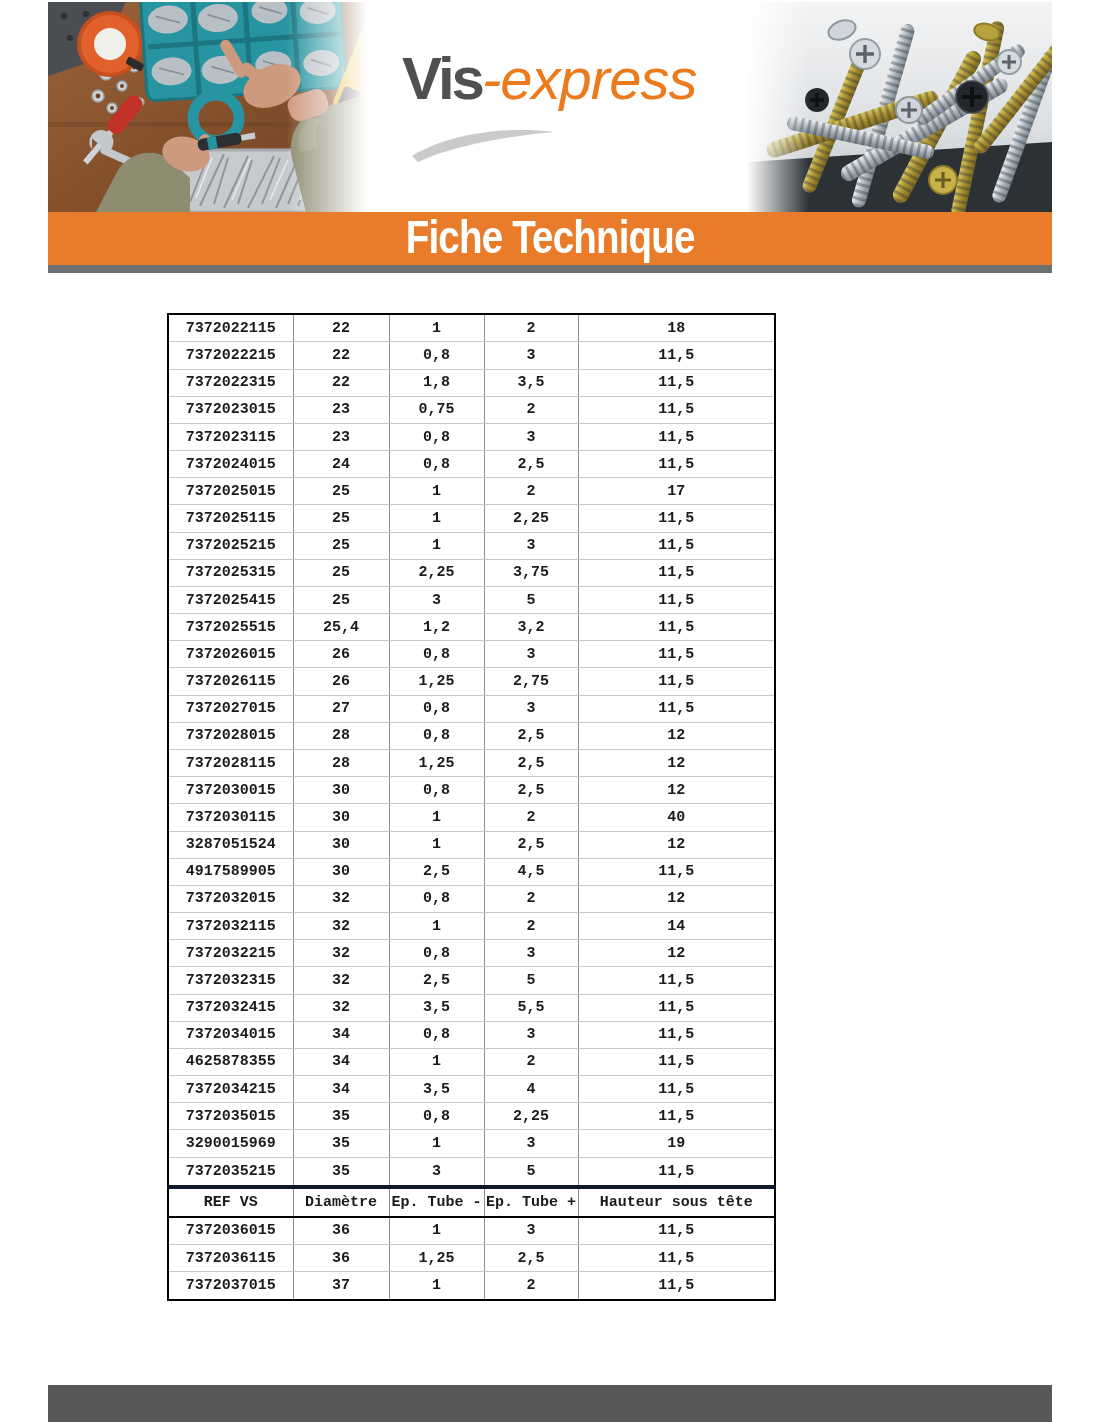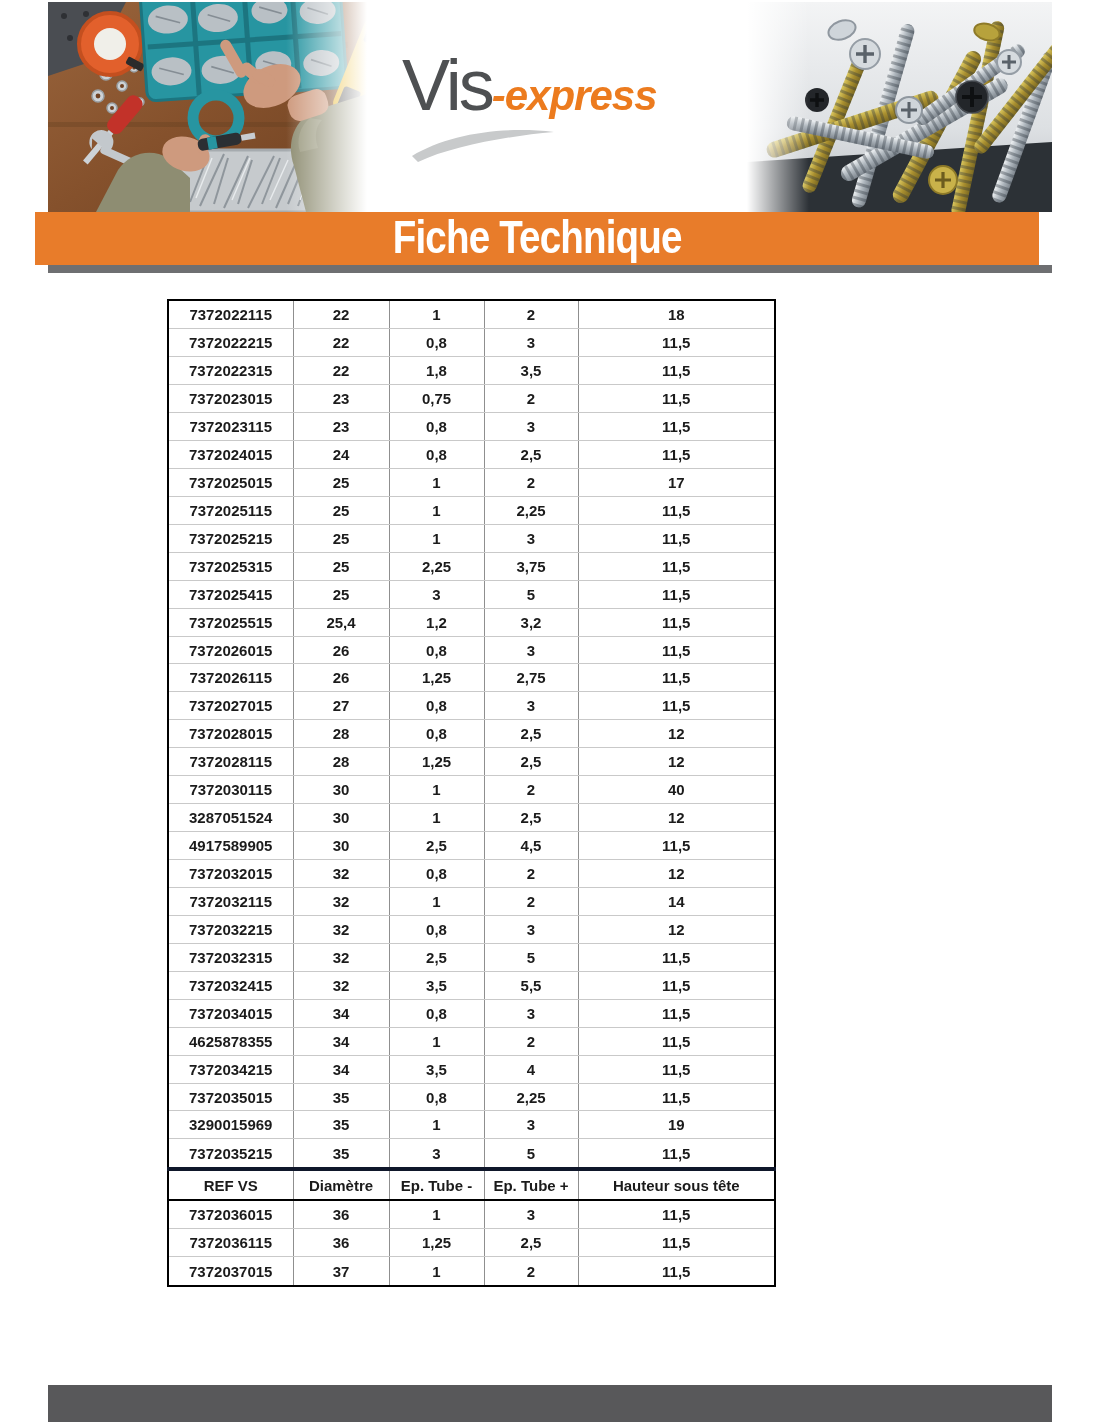--- a/index.html
+++ b/index.html
@@ -7,40 +7,40 @@
     position:relative;width:1100px;height:1422px;background:#ffffff;overflow:hidden;
     font-family:"Liberation Sans",sans-serif;
   }
   
   .photo{position:absolute;top:2px;height:210px;overflow:hidden;}
   .photo-left{left:48px;width:319px;}
   .photo-right{left:747px;width:305px;}
   .photo svg{display:block;width:100%;height:100%;}
   
   .logo-row{position:absolute;left:402px;top:44px;width:300px;display:flex;align-items:baseline;white-space:nowrap;}
-  .logo-vis{font-size:72px;font-weight:normal;letter-spacing:-3px;color:#4E5052;}
-  .logo-express{font-size:42px;font-weight:bold;font-style:italic;letter-spacing:-1px;color:#EC7B1E;}
+  .logo-vis{font-size:60px;font-weight:bold;letter-spacing:-3px;color:#4E5052;}
+  .logo-express{font-size:58px;font-weight:normal;font-style:italic;letter-spacing:-1px;color:#EC7B1E;}
   .logo-swoosh{position:absolute;left:408px;top:122px;width:150px;height:42px;}
   
   .banner{
-    position:absolute;left:35px;top:212px;width:1004px;height:53px;
+    position:absolute;left:48px;top:212px;width:1004px;height:53px;
     background:#E87C2A;display:flex;align-items:center;justify-content:center;
   }
   .banner-text{
     color:#ffffff;font-weight:bold;font-size:47px;line-height:53px;
     display:inline-block;transform:scaleX(0.82);letter-spacing:-1px;
     padding-bottom:4px;
   }
   .top-strip{position:absolute;left:48px;top:265px;width:1004px;height:8px;background:#6E6F71;}
   
   .table-wrap{position:absolute;left:167px;top:299px;width:607px;}
   table.spec{
     border-collapse:collapse;table-layout:fixed;width:607px;height:988px;
     border:2px solid #000000;
-    font-family:Liberation Sans, sans-serif;font-size:15px;font-weight:bold;color:#1b1b1b;
+    font-family:Liberation Mono, monospace;font-size:15px;font-weight:bold;color:#1b1b1b;margin-top:14px;
   }
   table.spec td{
     text-align:center;vertical-align:middle;padding:0;
     border-right:1px solid #8f8f8f;border-bottom:1px solid #c9c9c9;
     overflow:hidden;white-space:nowrap;
   }
   table.spec td:last-child{border-right:none;}
   table.spec tr.hrow td{border-top:4px solid #0f172a;border-bottom:2px solid #000000;}
   
   .footer-bar{position:absolute;left:48px;top:1385px;width:1004px;height:37px;background:#58585A;}
@@ -442,20 +442,27 @@
             <td>12</td>
           </tr>
           <tr>
             <td>7372028115</td>
             <td>28</td>
             <td>1,25</td>
             <td>2,5</td>
             <td>12</td>
           </tr>
           <tr>
+            <td>7372030015</td>
+            <td>30</td>
+            <td>0,8</td>
+            <td>2,5</td>
+            <td>12</td>
+          </tr>
+          <tr>
             <td>7372030115</td>
             <td>30</td>
             <td>1</td>
             <td>2</td>
             <td>40</td>
           </tr>
           <tr>
             <td>3287051524</td>
             <td>30</td>
             <td>1</td>

